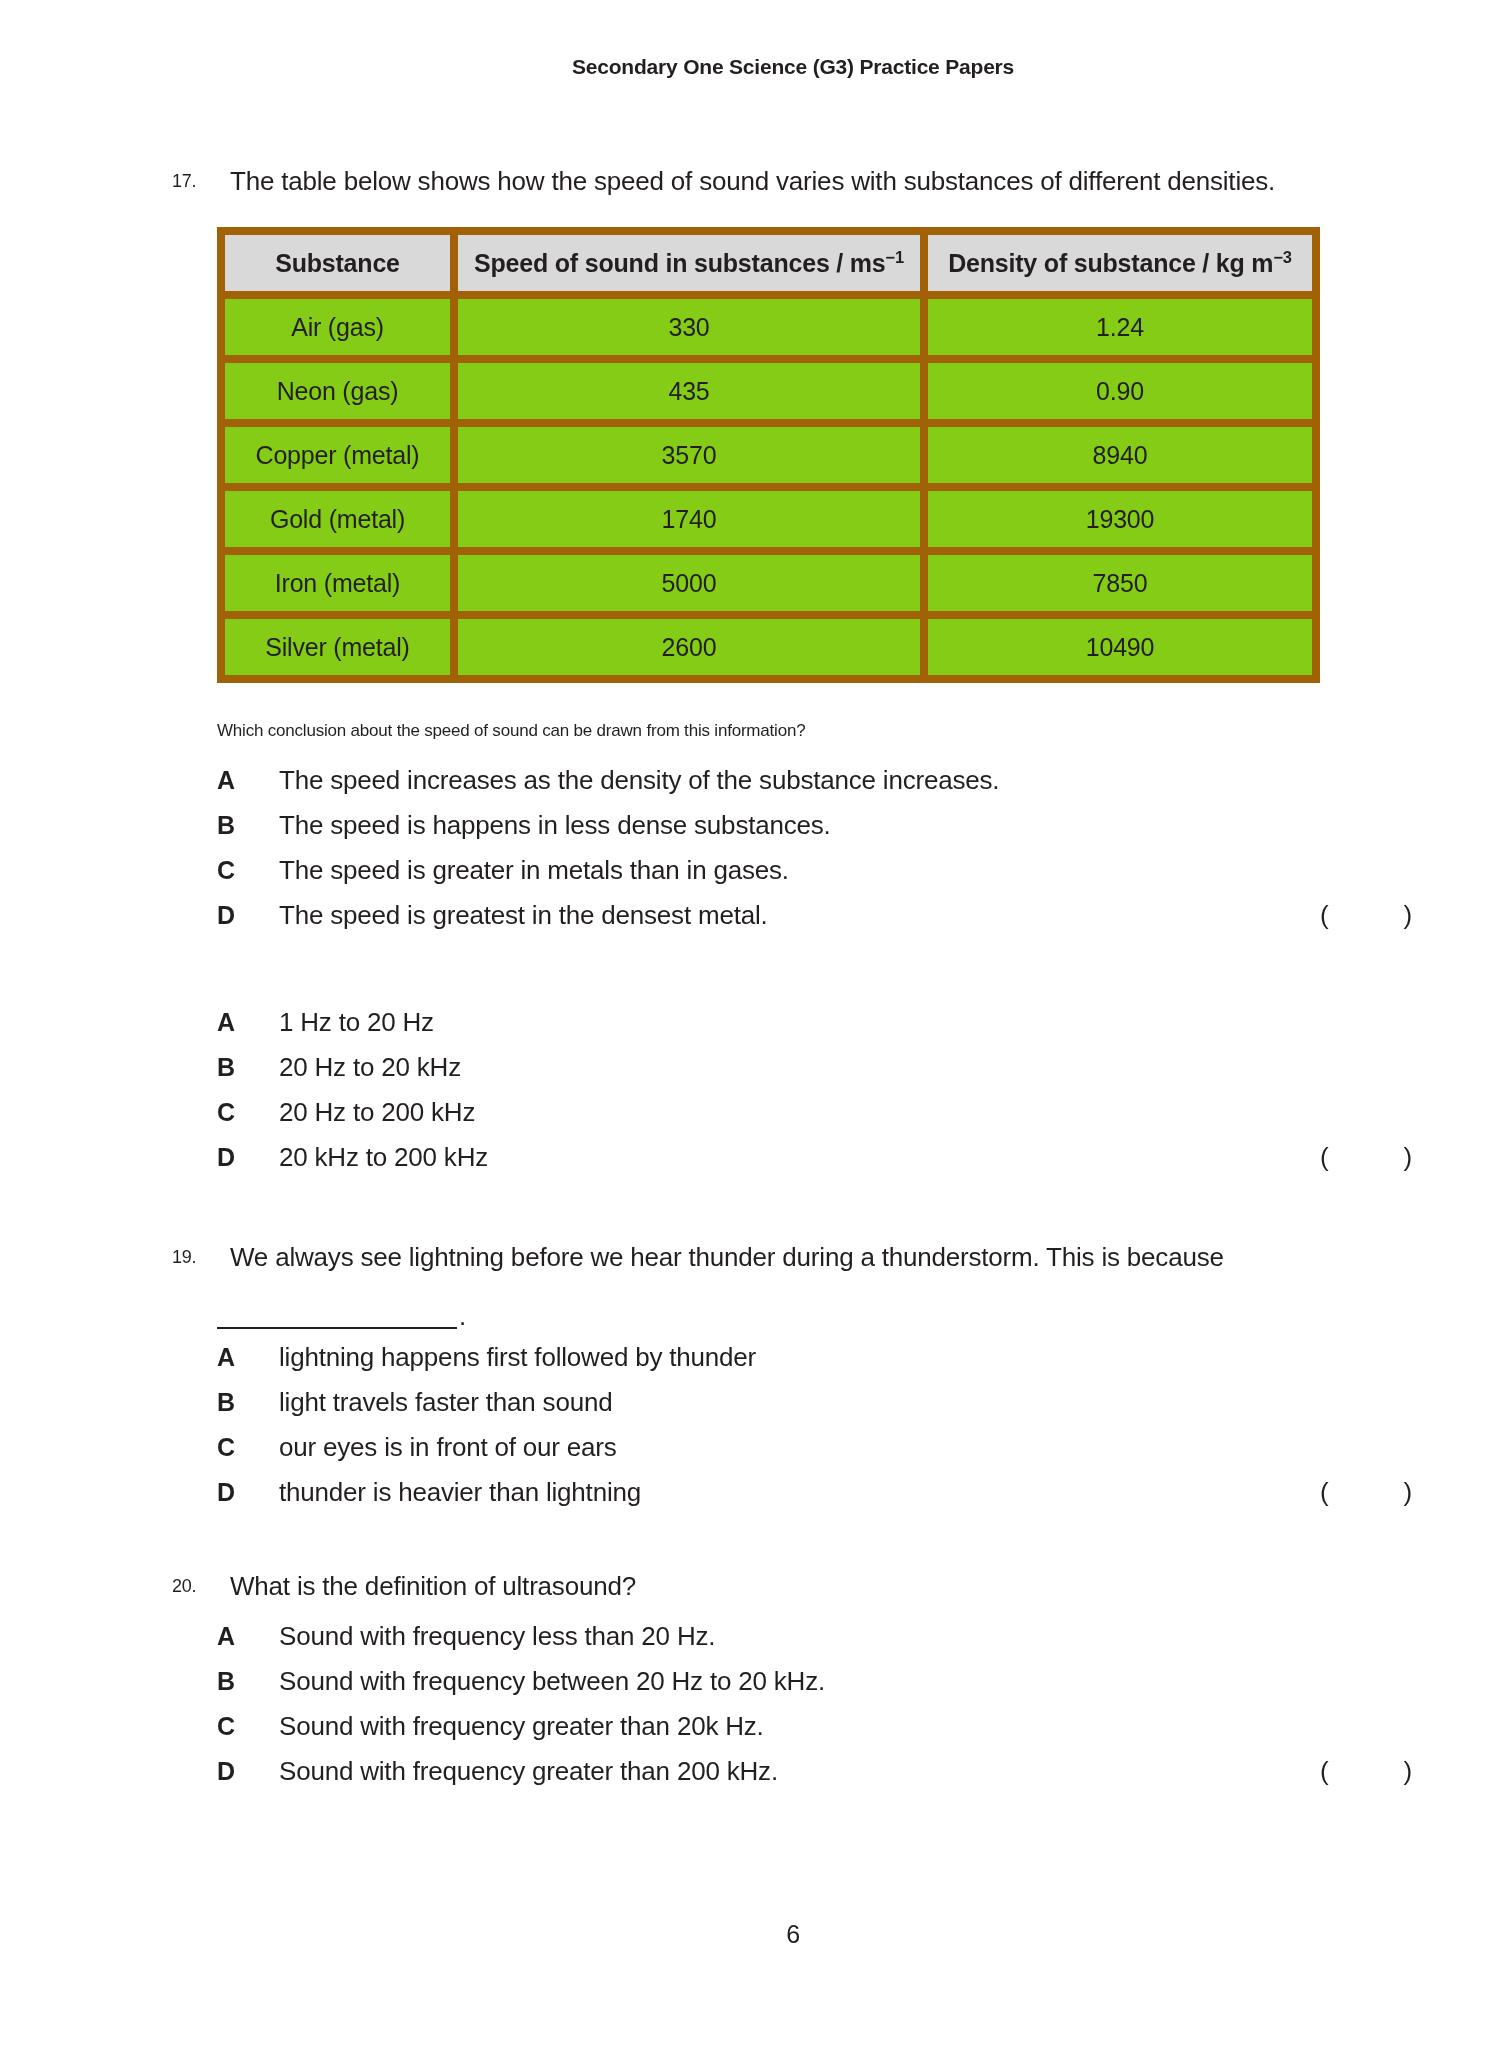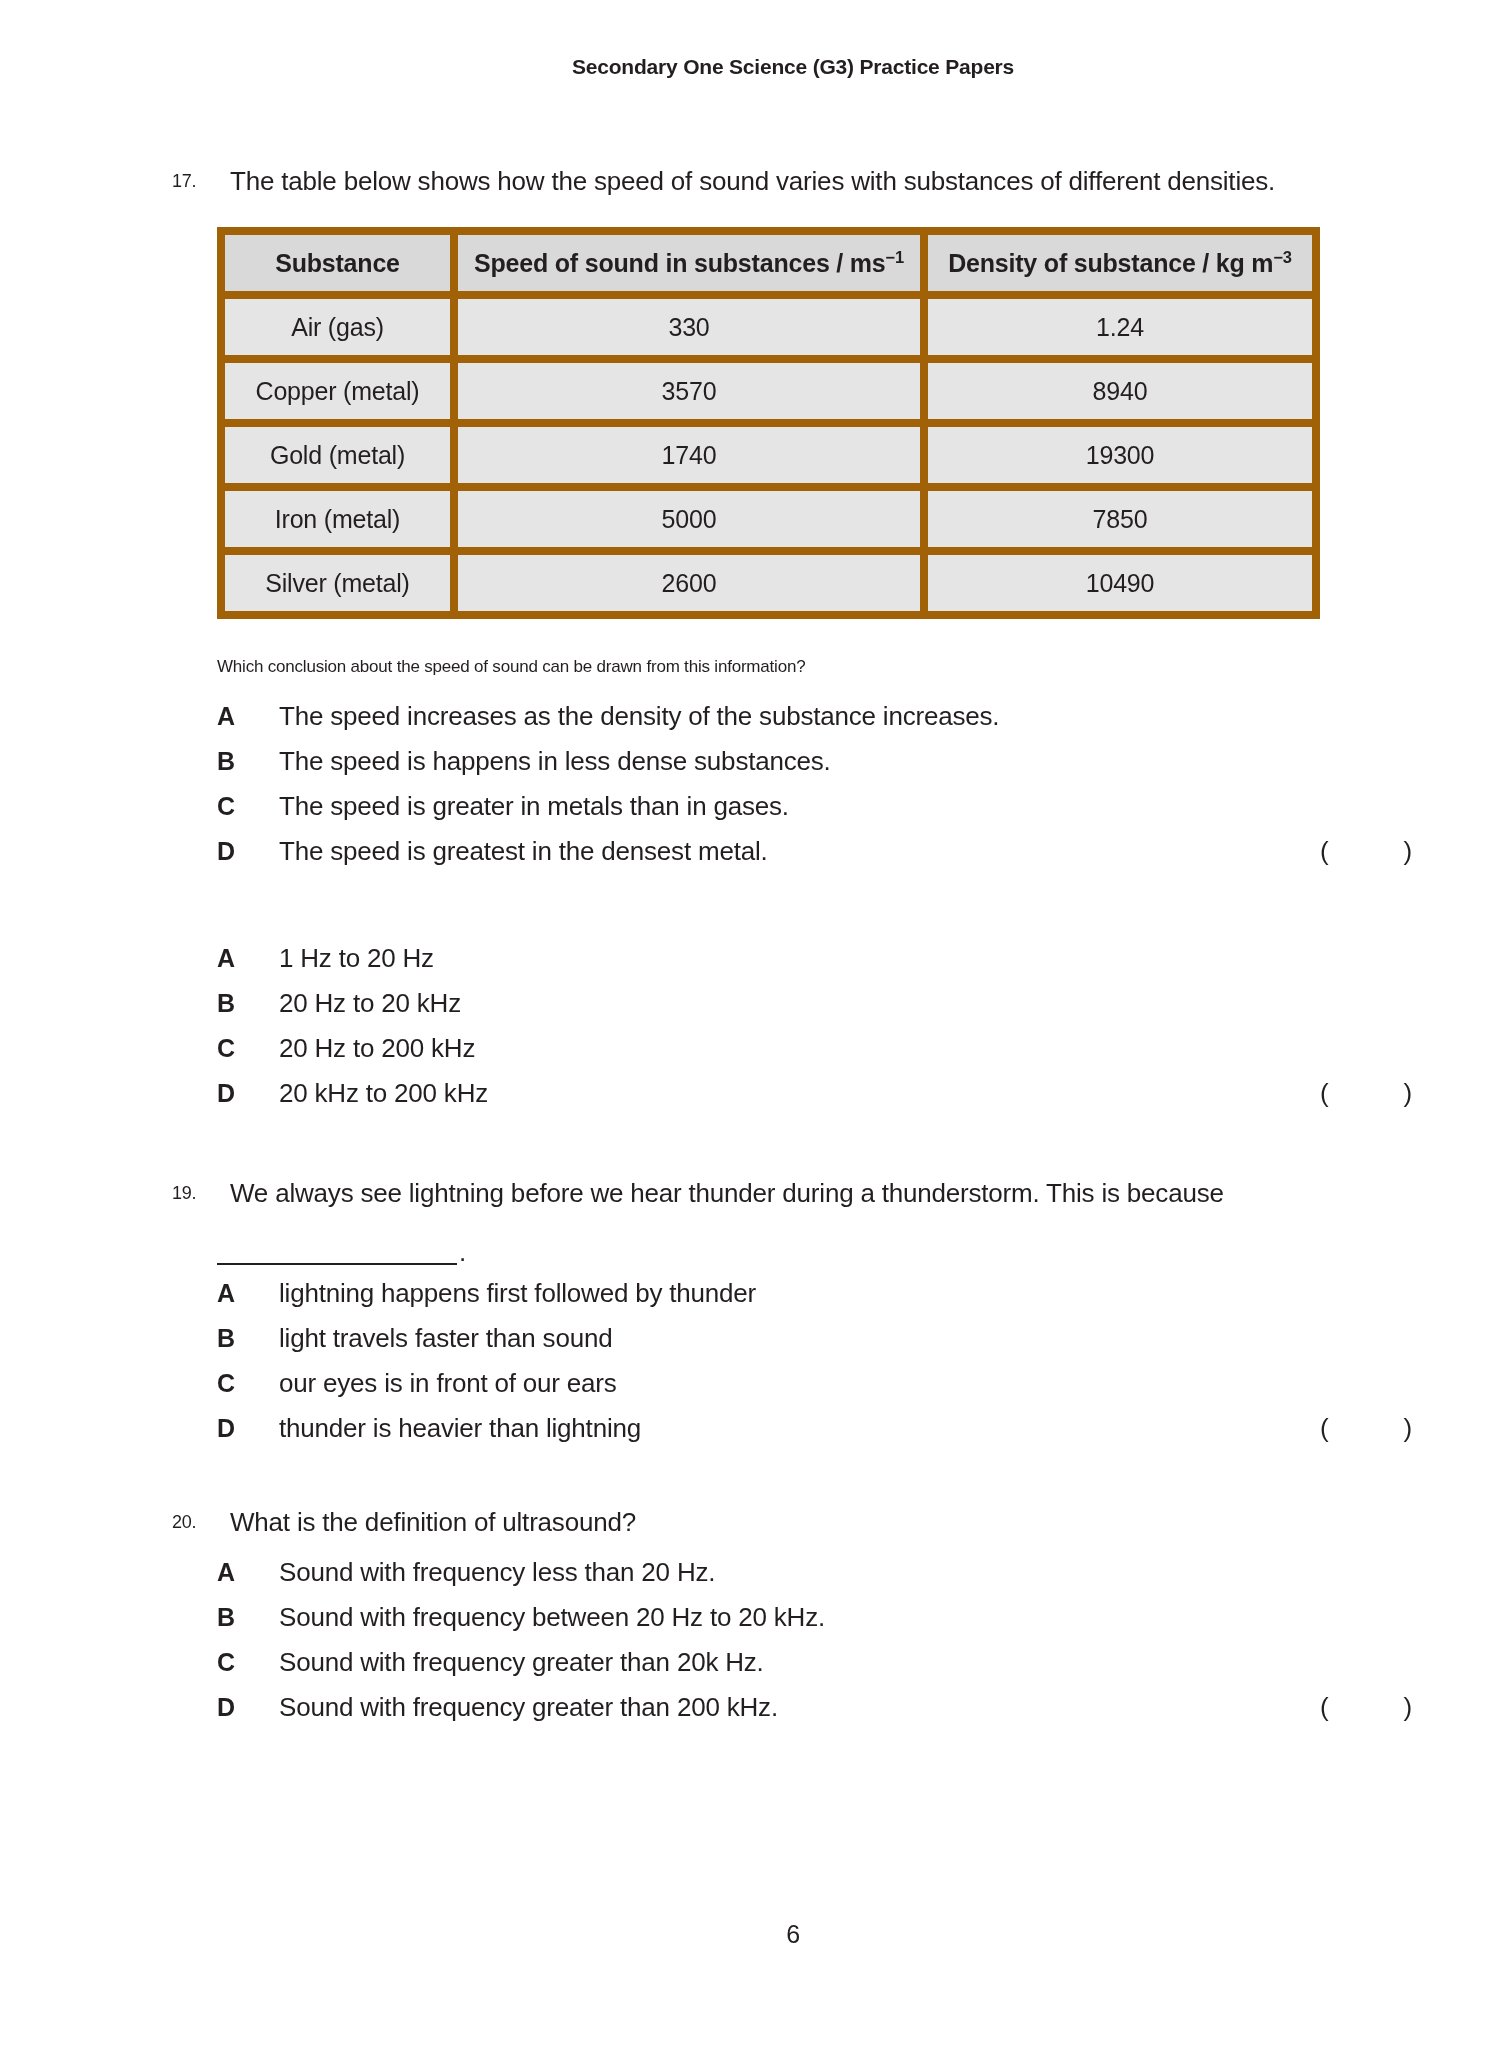--- a/index.html
+++ b/index.html
@@ -86,21 +86,21 @@
   table.data th {
     background: #d9d9d9;
     font-weight: bold;
     height: 52px;
     padding: 2px 8px;
     font-size: 25px;
   }
   table.data td {
     height: 52px;
     padding: 2px 8px;
-    background: #e5e5e5;
+    background: #84cc16;
   }
   table.data col.c-sub { width: 233px; }
   table.data col.c-spd { width: 470px; }
   table.data col.c-den { width: 392px; }
   sup { font-size: 0.66em; vertical-align: super; line-height: 0; }
 
   
   .after-table {
     margin: 26px 0 0 45px;
     font-size: 17px;
@@ -214,20 +214,25 @@
               </th>
             </tr>
           </thead>
           <tbody>
             <tr>
               <td>Air (gas)</td>
               <td>330</td>
               <td>1.24</td>
             </tr>
             <tr>
+              <td>Neon (gas)</td>
+              <td>435</td>
+              <td>0.90</td>
+            </tr>
+            <tr>
               <td>Copper (metal)</td>
               <td>3570</td>
               <td>8940</td>
             </tr>
             <tr>
               <td>Gold (metal)</td>
               <td>1740</td>
               <td>19300</td>
             </tr>
             <tr>

